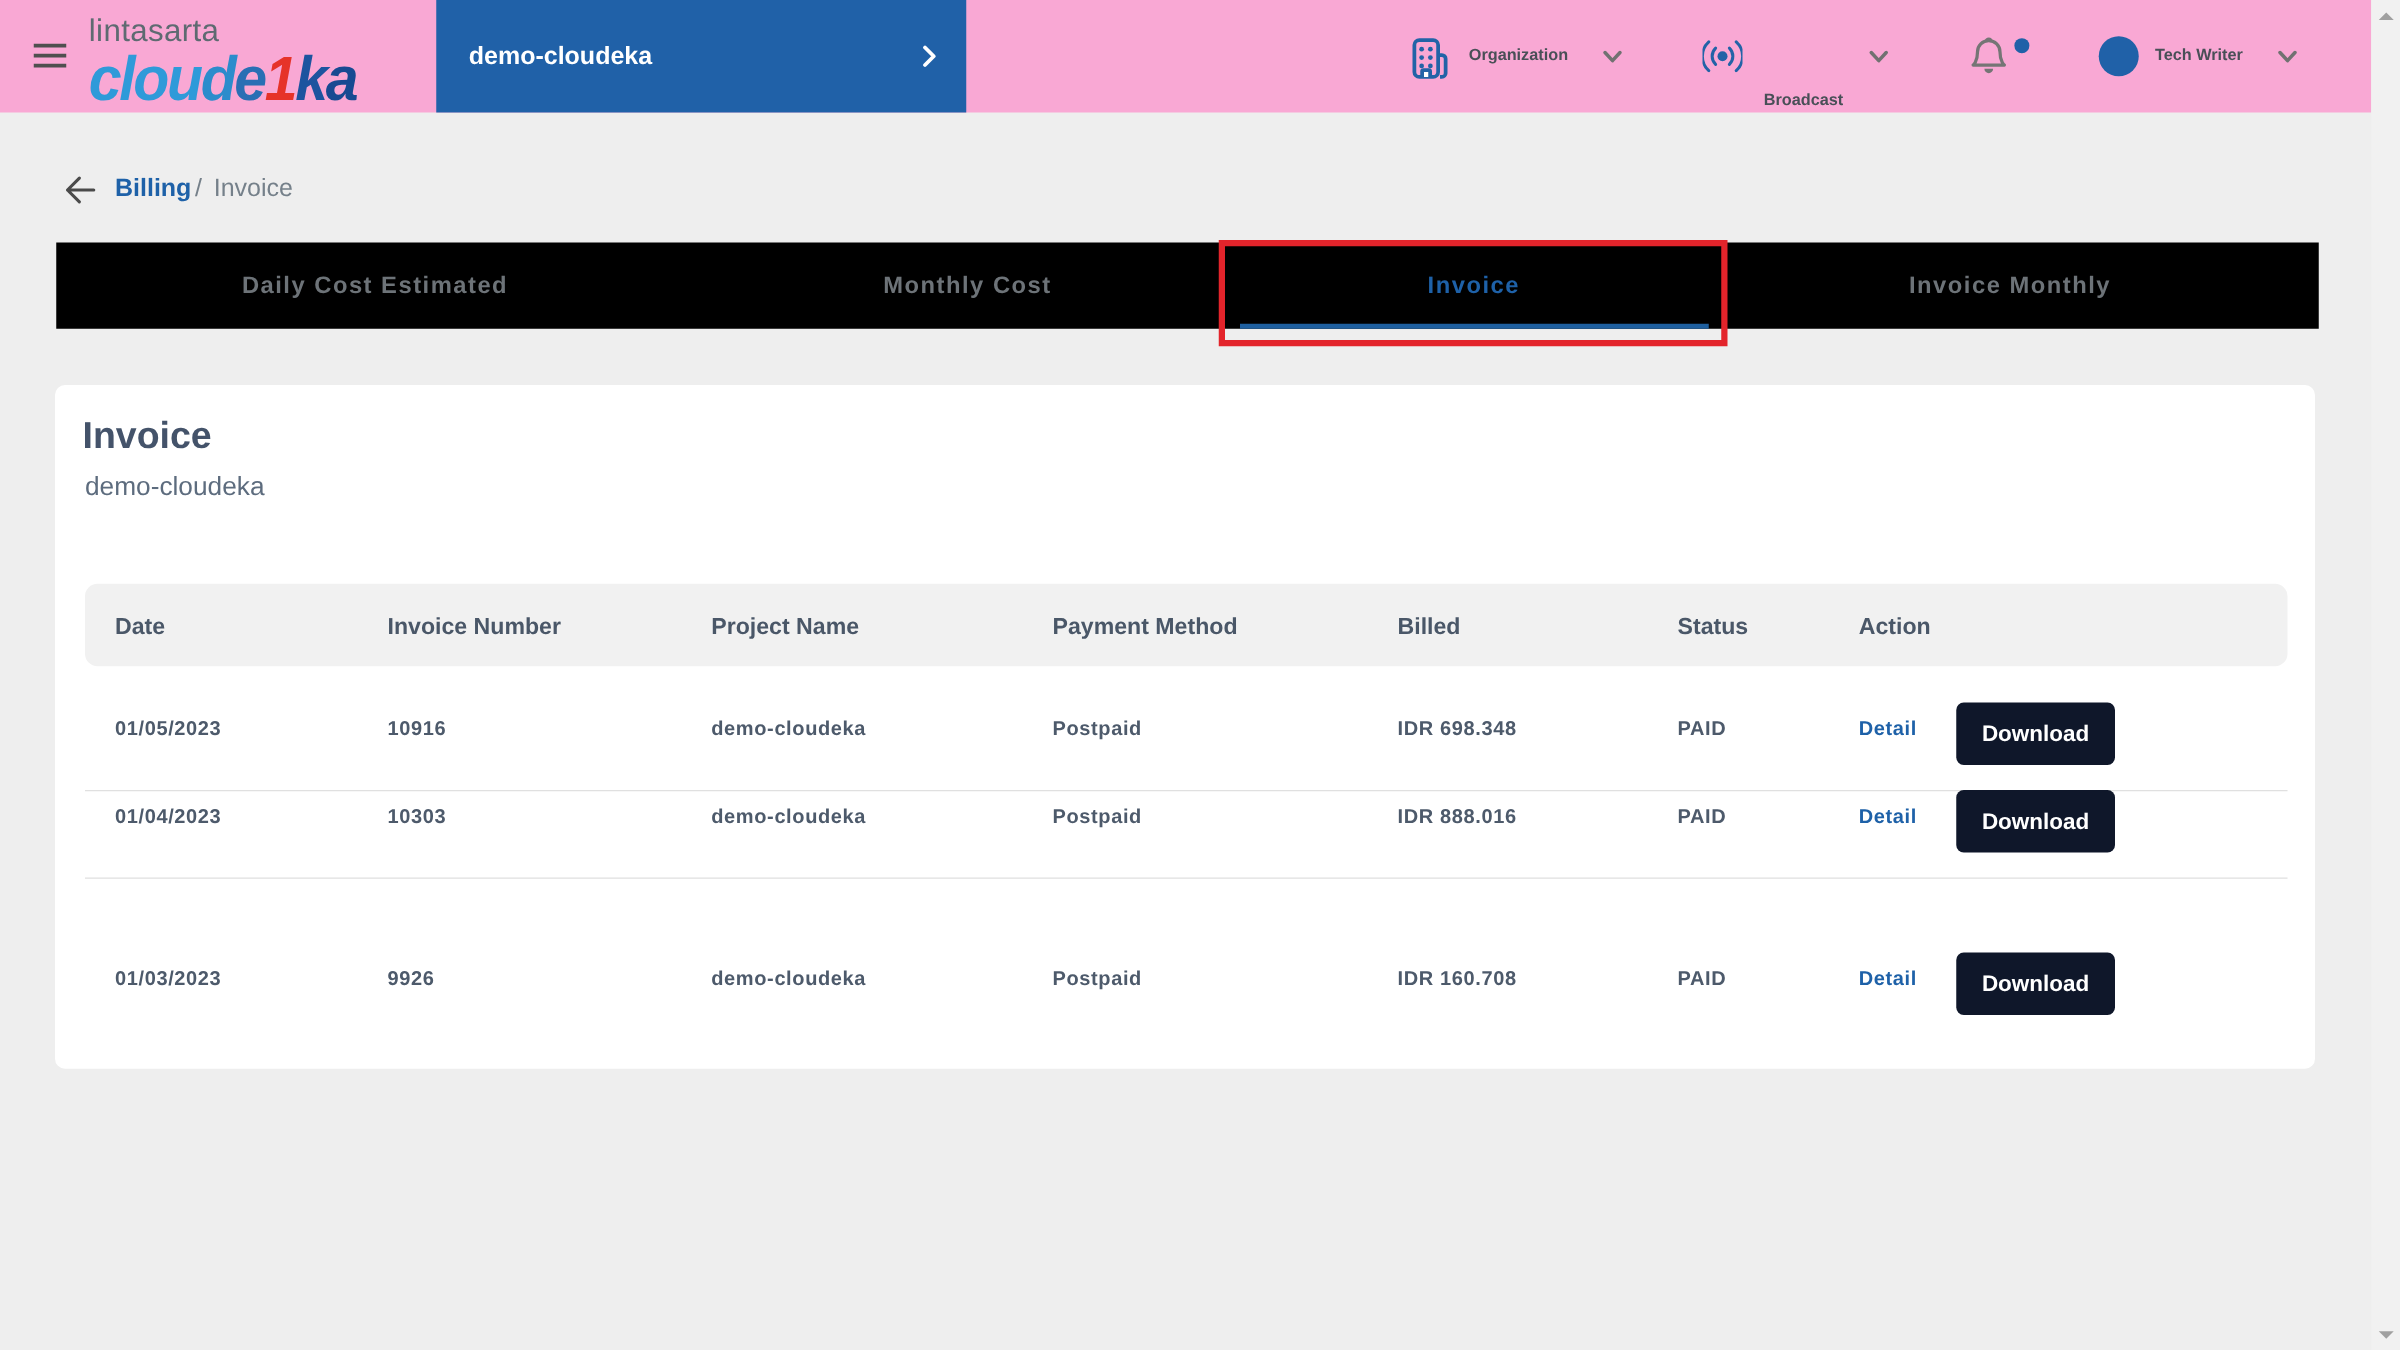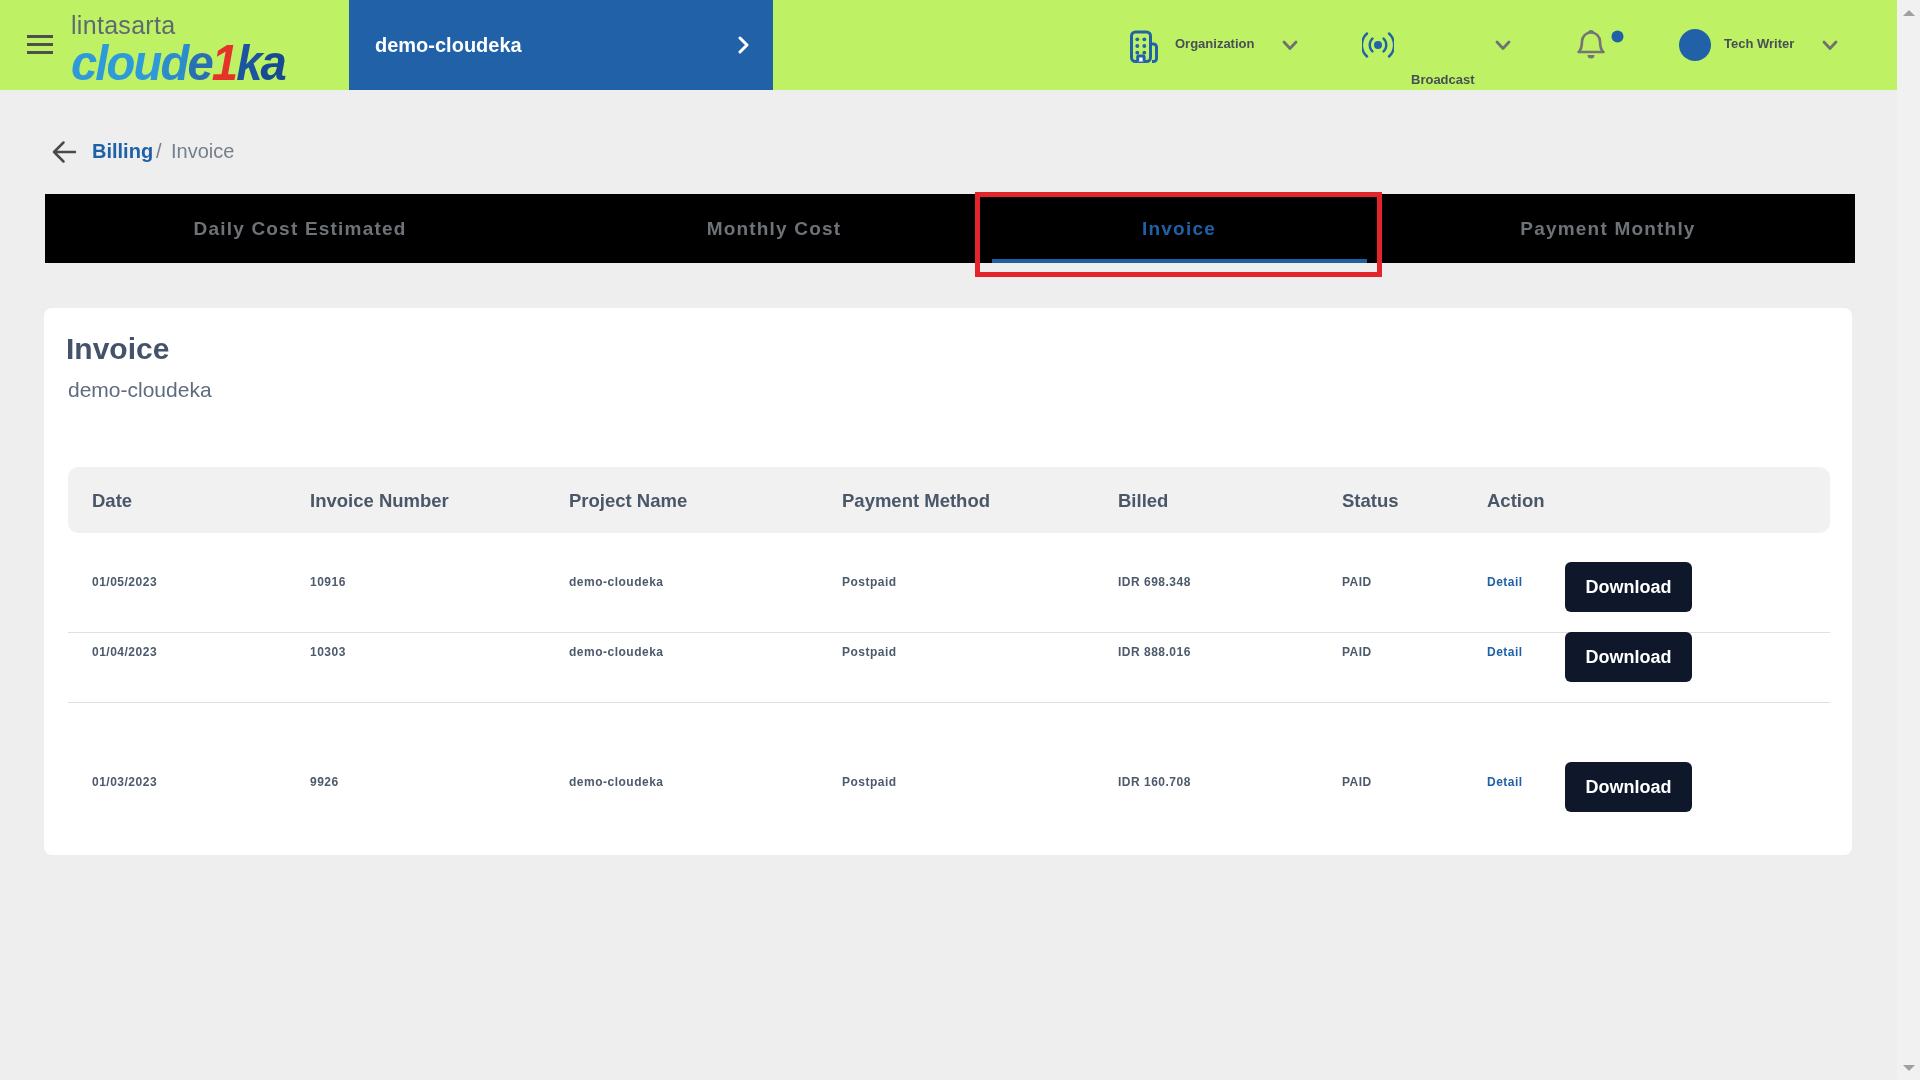--- a/index.html
+++ b/index.html
@@ -1,21 +1,21 @@
 <!DOCTYPE html>
 <html><head>
 <meta charset="utf-8">
 <style>
 * { margin:0; padding:0; box-sizing:border-box; }
 html,body { width:1920px; height:1080px; overflow:hidden; }
 body { font-family:"Liberation Sans", sans-serif; background:#eeeeee; position:relative; }
 .abs { position:absolute; }
 
 
-#navbar { position:absolute; left:0; top:0; width:1897px; height:90px; background:#bef264; }
+#navbar { position:absolute; left:0; top:0; width:1897px; height:90px; background:#f9a8d4; }
 #burger { position:absolute; left:27px; top:35px; width:26px; height:19px; }
 #burger div { height:3.4px; background:#4f4f4f; margin-bottom:4.4px; }
 #logo-lintasarta { position:absolute; left:71px; top:11px; font-size:25px; color:#5e6a71; letter-spacing:0.3px; }
 #logo-cloudeka { position:absolute; left:66px; top:34px; }
 #projbox { position:absolute; left:349px; top:0; width:424px; height:90px; background:#2061a8; }
 #projbox .nm { position:absolute; left:26px; top:34px; font-size:20px; font-weight:bold; color:#ffffff; }
 #projbox svg { position:absolute; right:23px; top:36px; }
 .navtext { position:absolute; top:36px; font-size:13px; font-weight:bold; color:#494f57; }
 #avatar { position:absolute; left:1679px; top:29px; width:32px; height:32px; border-radius:50%; background:#2061a8; }
 
@@ -37,21 +37,21 @@
 #underline { position:absolute; left:992px; top:259px; width:375px; height:4px; background:#1e5f9f; }
 #redrect { position:absolute; left:975px; top:192px; width:407px; height:85px; border:5px solid #e3242b; z-index:50; }
 
 
 #card { position:absolute; left:44px; top:308px; width:1808px; height:547px; background:#ffffff; border-radius:8px; }
 
 #thead { position:absolute; left:68px; top:467px; width:1762px; height:66px; background:#f1f1f1; border-radius:10px; }
 .hcell { position:absolute; top:23px; font-size:18.5px; font-weight:bold; color:#4a5768; }
 .row { position:absolute; left:68px; width:1762px; height:100px; }
 .row .line { position:absolute; left:0; bottom:0; width:100%; height:1px; background:#e0e0e0; }
-.rcell { position:absolute; top:42px; font-size:12px; font-weight:bold; letter-spacing:0.5px; color:#4d5a6b; }
+.rcell { position:absolute; top:42px; font-size:16px; font-weight:bold; letter-spacing:0.5px; color:#4d5a6b; }
 .rcell.link { color:#1e61a8; }
 .dlbtn { position:absolute; left:1497px; top:29px; width:127px; height:50px; background:#0f172a; border-radius:6px; color:#fff; font-size:18px; font-weight:bold; text-align:center; line-height:50px; }
 
 
 .c1 { left:24px; } .c2 { left:242px; } .c3 { left:501px; } .c4 { left:774px; }
 .c5 { left:1050px; } .c6 { left:1274px; } .c7 { left:1419px; }
 </style>
 </head>
 <body>
 
@@ -138,21 +138,21 @@
   </svg>
   <span class="b">Billing</span>
     <span class="s">/</span>
     <span class="i">Invoice</span>
 </div>
 
 <div id="tabs">
   <div class="tab" style="left:55px;">Daily Cost Estimated</div>
   <div class="tab" style="left:529px;">Monthly Cost</div>
   <div class="tab active" style="left:934px;">Invoice</div>
-  <div class="tab" style="left:1363px;">Payment Monthly</div>
+  <div class="tab" style="left:1363px;">Invoice Monthly</div>
 </div>
 <div id="underline"></div>
 <div id="redrect"></div>
 
 <div id="card"></div>
 <h1 class="abs" style="left:66px; top:332px; font-size:30px; font-weight:bold; color:#44536a;">Invoice</h1>
 <div class="abs" style="left:68px; top:378px; font-size:21px; color:#5d6c7e;">demo-cloudeka</div>
 
 <div id="thead">
   <span class="hcell c1">Date</span>

